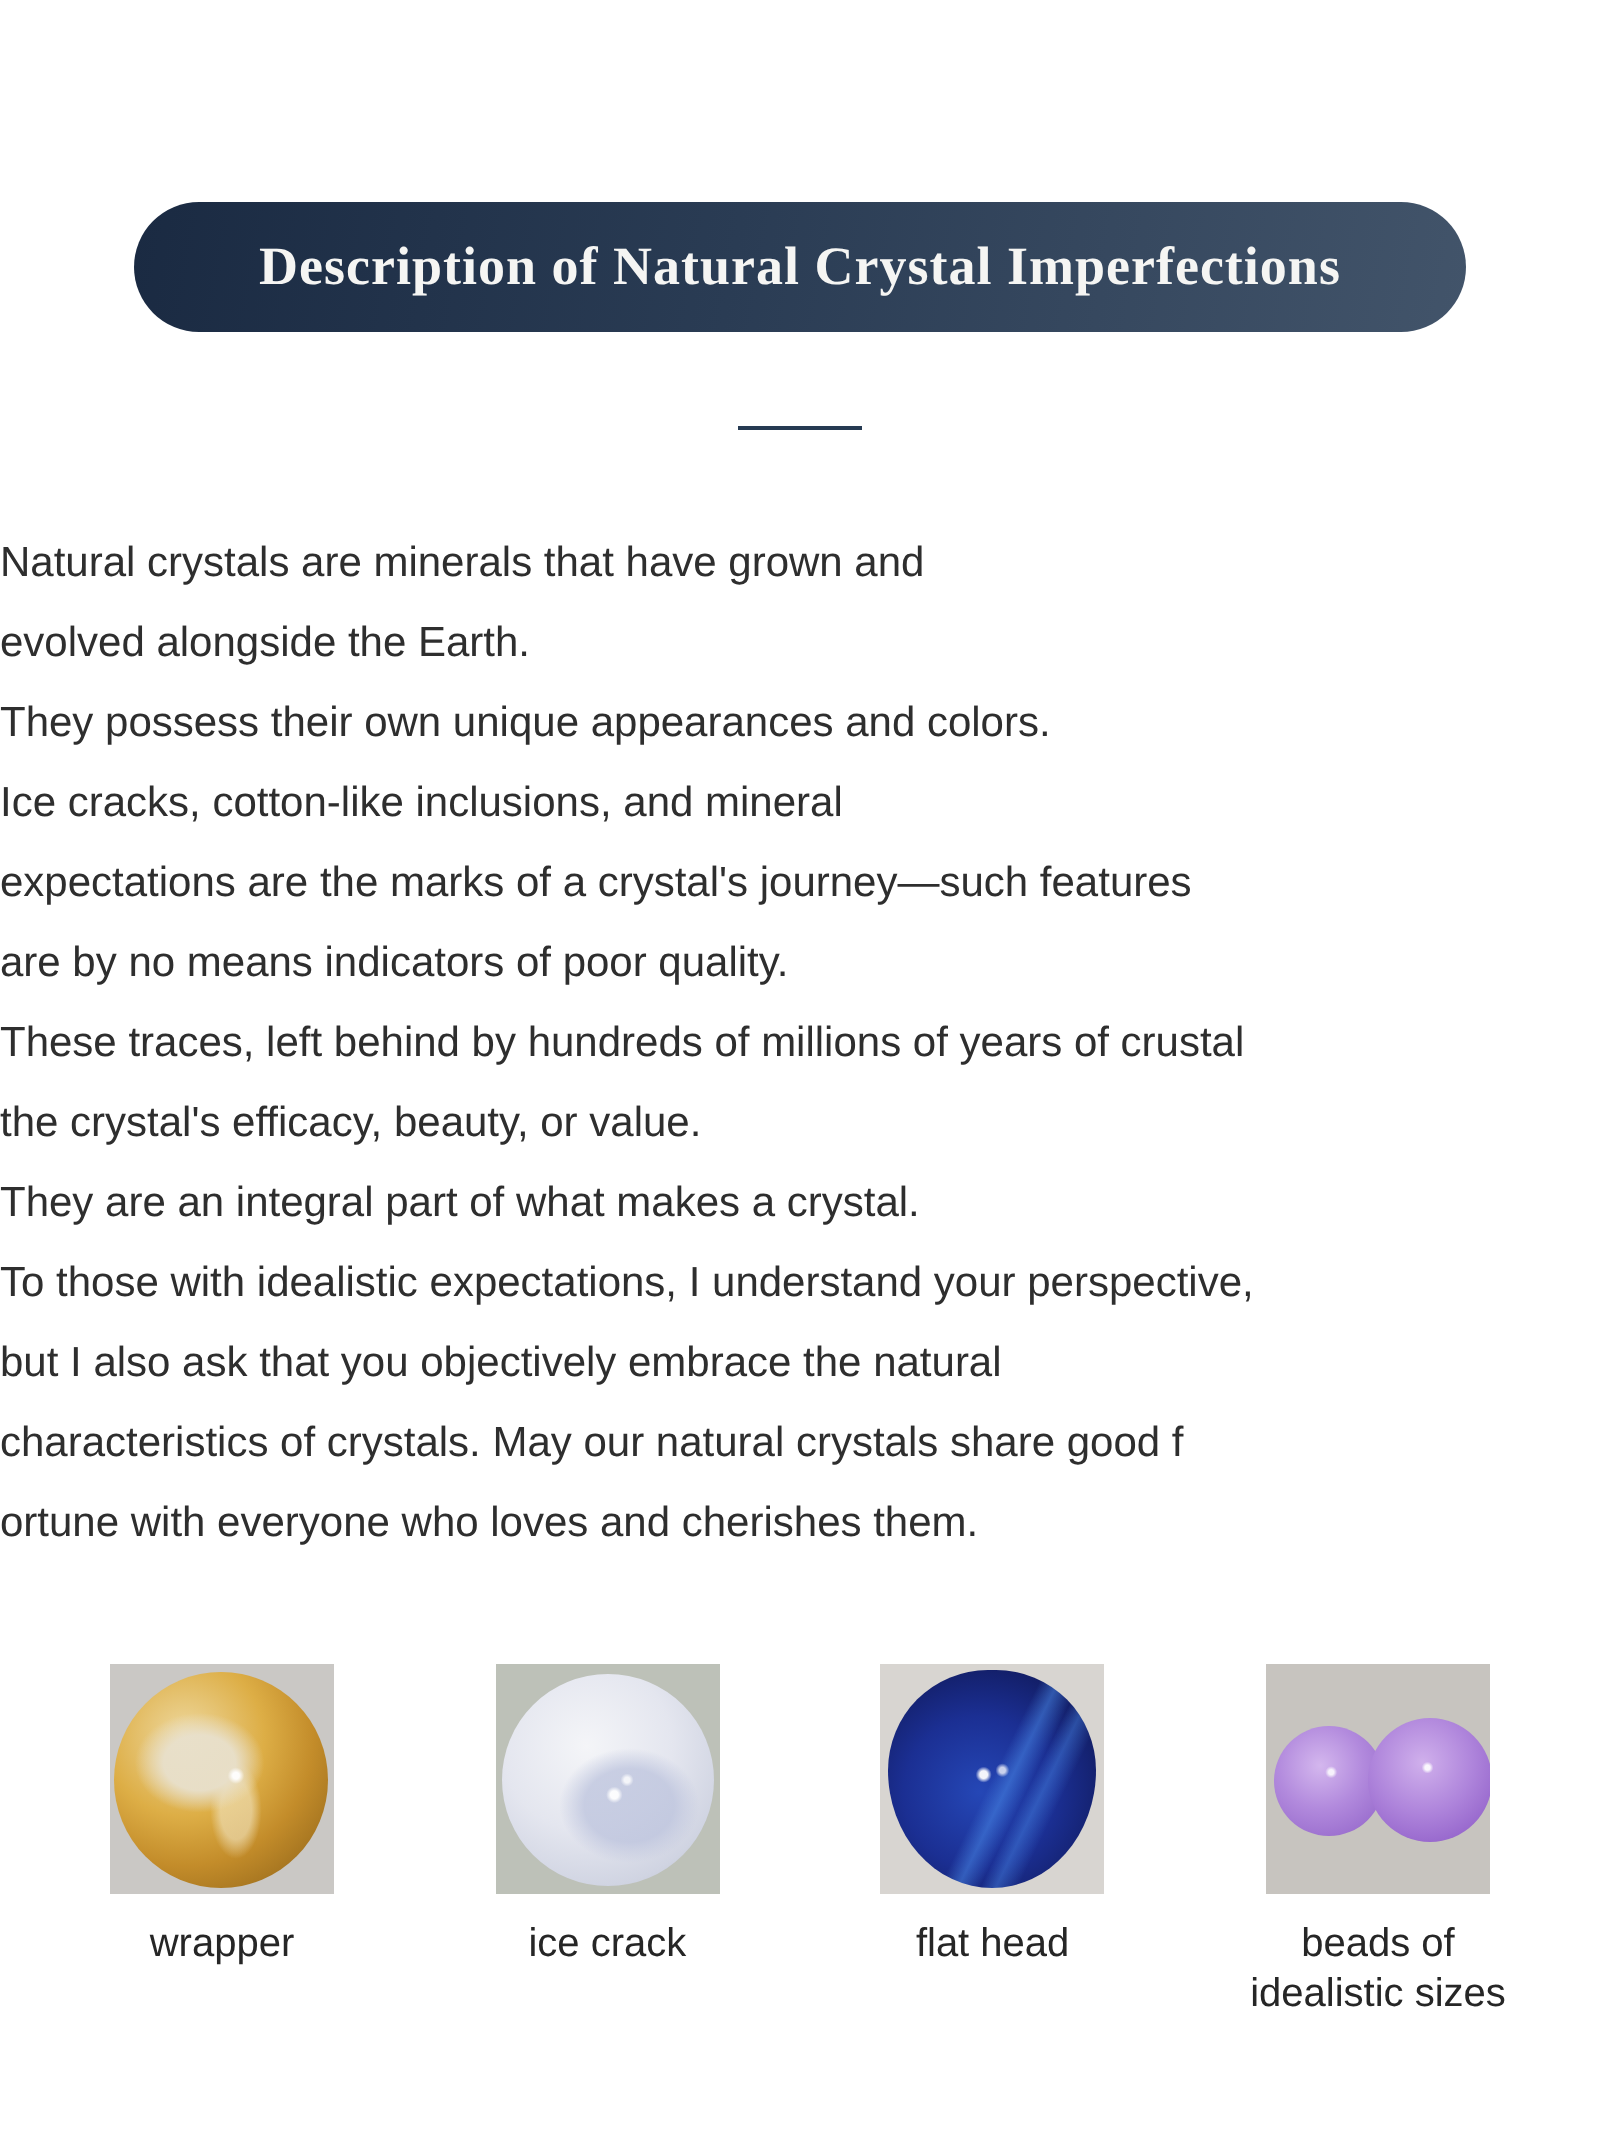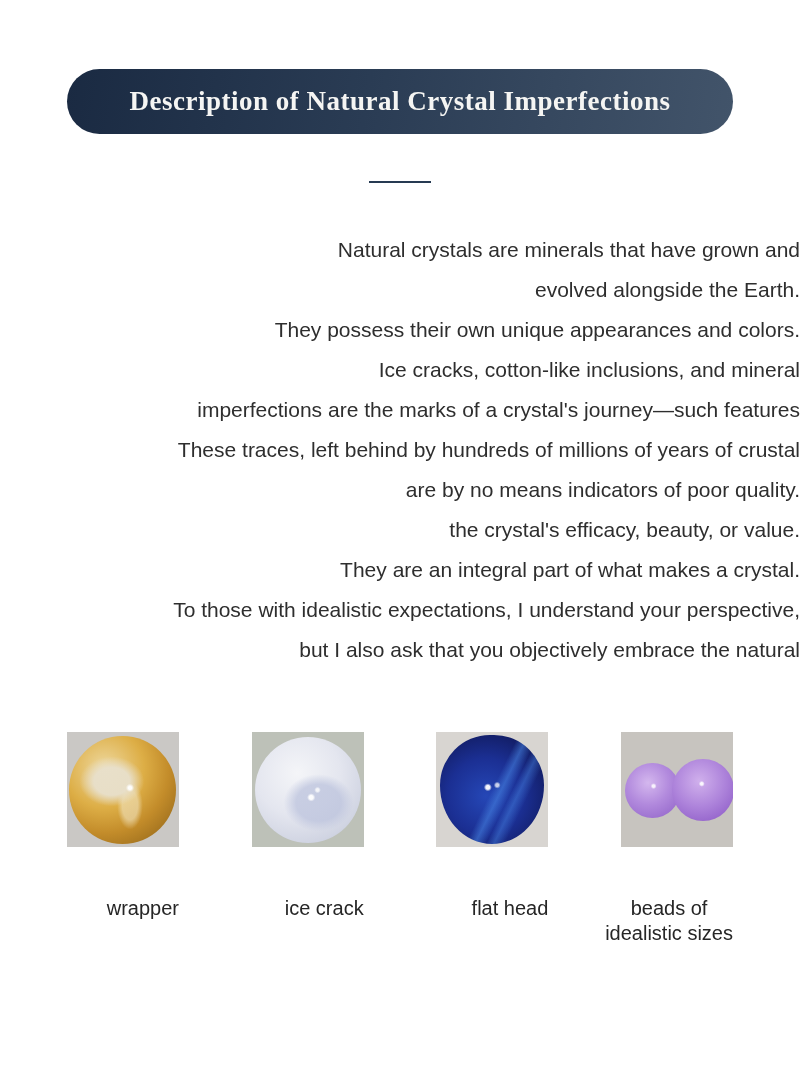--- a/index.html
+++ b/index.html
@@ -1,37 +1,37 @@
 <!DOCTYPE html>
 <html style="--banner_dark: #1a2a42; --banner_light: #42546a; --title_color: #f5f5f3; --divider_color: #263a52; --text_color: #2e2e2e; --caption_color: #262626;"><head>
 <meta charset="utf-8">
 <style>
   html,body { margin:0; padding:0; }
   body {
     width:800px; height:1077px; background:#ffffff; overflow:hidden;
     font-family:"Liberation Sans", sans-serif; position:relative;
   }
   .banner {
-    margin:69px auto 0; width:666px; height:65px; border-radius:33px;
+    margin:101px auto 0; width:666px; height:65px; border-radius:33px;
     background:linear-gradient(100deg, var(--banner_dark,#1a2a42) 0%, #2a3c54 45%, var(--banner_light,#42546a) 100%);
     display:flex; align-items:center; justify-content:center;
   }
   .banner .title {
     font-family:"Liberation Serif", serif; font-weight:bold; font-size:27px;
     color:var(--title_color,#f5f5f3); letter-spacing:.5px; white-space:nowrap;
   }
   .divider { width:62px; height:2px; background:var(--divider_color,#263a52); margin:47px auto 0; }
   .paragraph {
-    margin-top:47px; text-align:right; font-size:21px; line-height:40px;
+    margin-top:47px; text-align:left; font-size:21px; line-height:40px;
     color:var(--text_color,#2e2e2e);
   }
   .paragraph .line { white-space:nowrap; }
   .paragraph .b { font-weight:normal; }
   .figures { display:flex; justify-content:space-between; width:690px; margin:50px auto 0; }
-  .figure { width:112px; margin:12px; display:flex; flex-direction:column; align-items:flex-end;gap:36px; }
+  .figure { width:112px; margin:0; display:flex; flex-direction:column; align-items:center; }
   .photo { width:112px; height:115px; position:relative; overflow:hidden; }
   .photo::before, .photo::after { content:""; position:absolute; border-radius:50%; }
   .caption {
     margin-top:13px; text-align:center; font-size:20px; line-height:25px;
     color:var(--caption_color,#262626);
   }
   .caption div { white-space:nowrap; }
 
   
   .f0 { background:#cac8c5; }
@@ -96,27 +96,29 @@
   <div class="title">Description of Natural Crystal Imperfections</div>
 </div>
 
 <div class="divider"></div>
 
 <div class="paragraph">
     <div class="line"><span>Natural crystals are minerals that have grown and</span></div>
     <div class="line"><span>evolved alongside the Earth.</span></div>
     <div class="line"><span>They possess their own unique appearances and colors.</span></div>
     <div class="line"><span class="b">Ice cracks</span><span>, </span><span class="b">cotton-like inclusions</span><span>, and </span><span class="b">mineral</span></div>
-    <div class="line"><span class="b">imperfections</span><span> are the marks of a crystal's journey—such features</span></div>
+    <div class="line"><span class="b">expectations</span><span> are the marks of a crystal's journey—such features</span></div>
+    <div class="line"><span>are by </span><span class="b">no means indicators of poor quality.</span></div>
     <div class="line"><span>These traces, left behind by hundreds of millions of years of crustal</span></div>
-    <div class="line"><span>are by </span><span class="b">no means indicators of poor quality.</span></div>
     <div class="line"><span>the crystal's efficacy, beauty, or value.</span></div>
     <div class="line"><span>They are an integral part of what makes a crystal.</span></div>
     <div class="line"><span>To those with idealistic expectations, I understand your perspective,</span></div>
     <div class="line"><span>but I also ask that you objectively embrace the natural</span></div>
+    <div class="line"><span>characteristics of crystals. May our natural crystals share good f</span></div>
+    <div class="line"><span>ortune with everyone who loves and cherishes them.</span></div>
   </div>
 
 <div class="figures">
     <figure class="figure">
       <div class="photo f0"></div>
       <figcaption class="caption">
         <div>wrapper</div>
       </figcaption>
     </figure>
     <figure class="figure">

